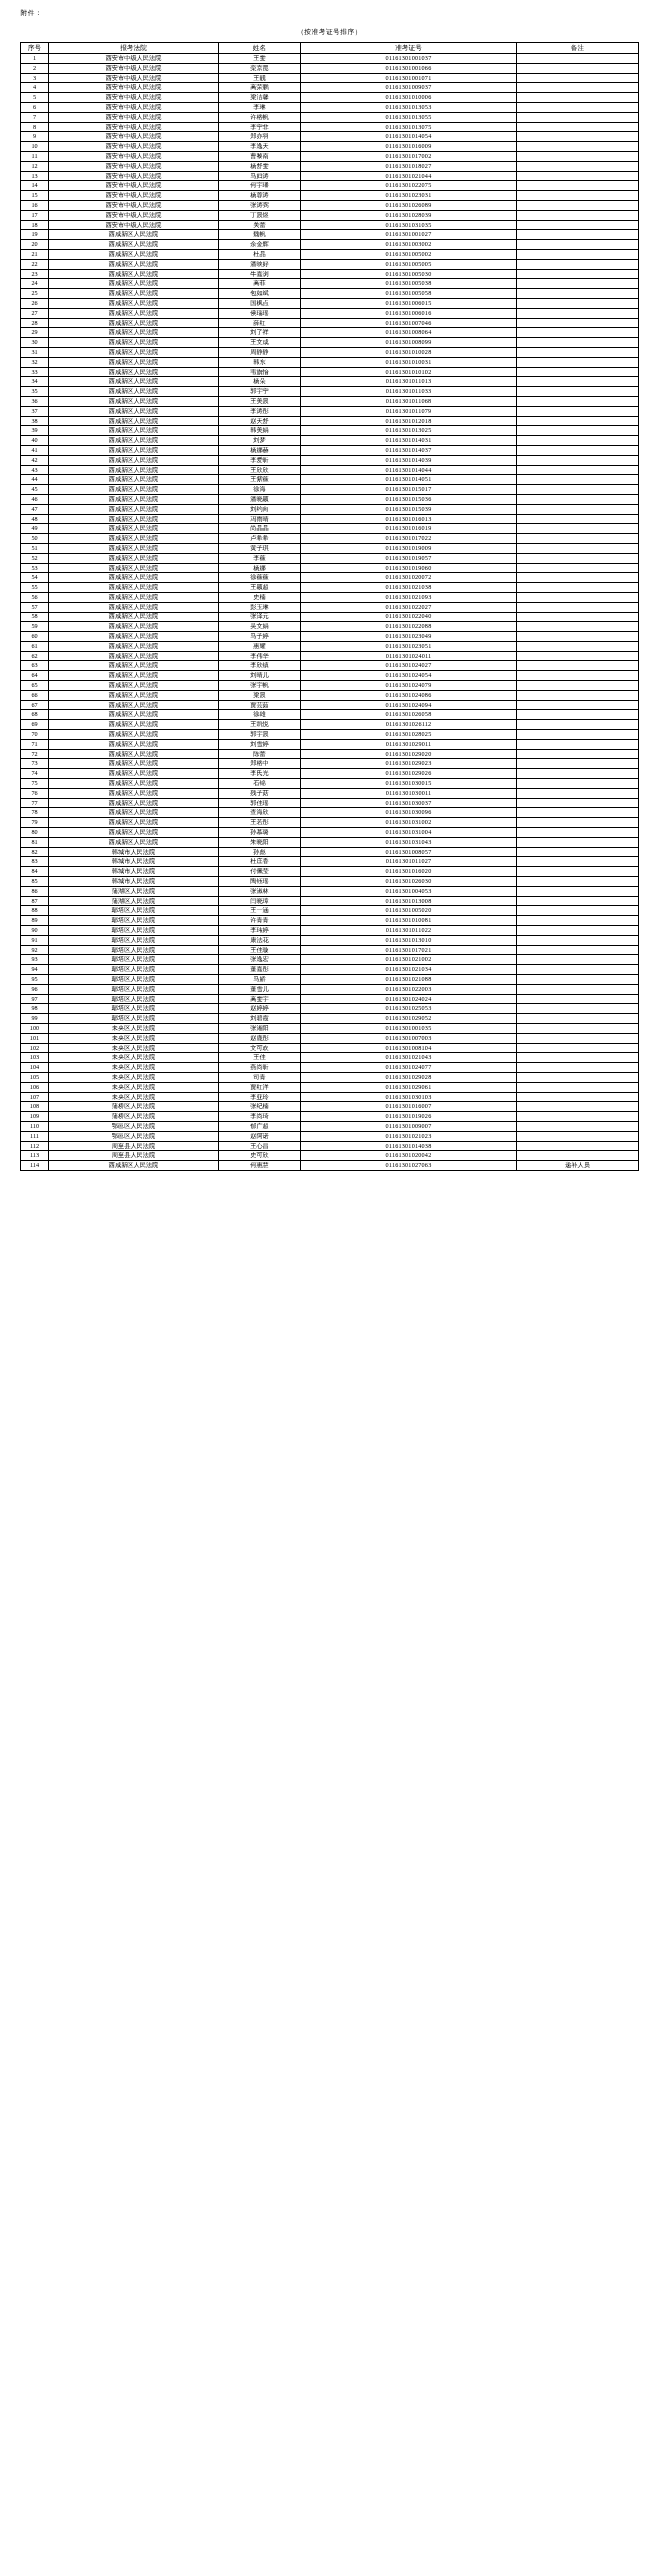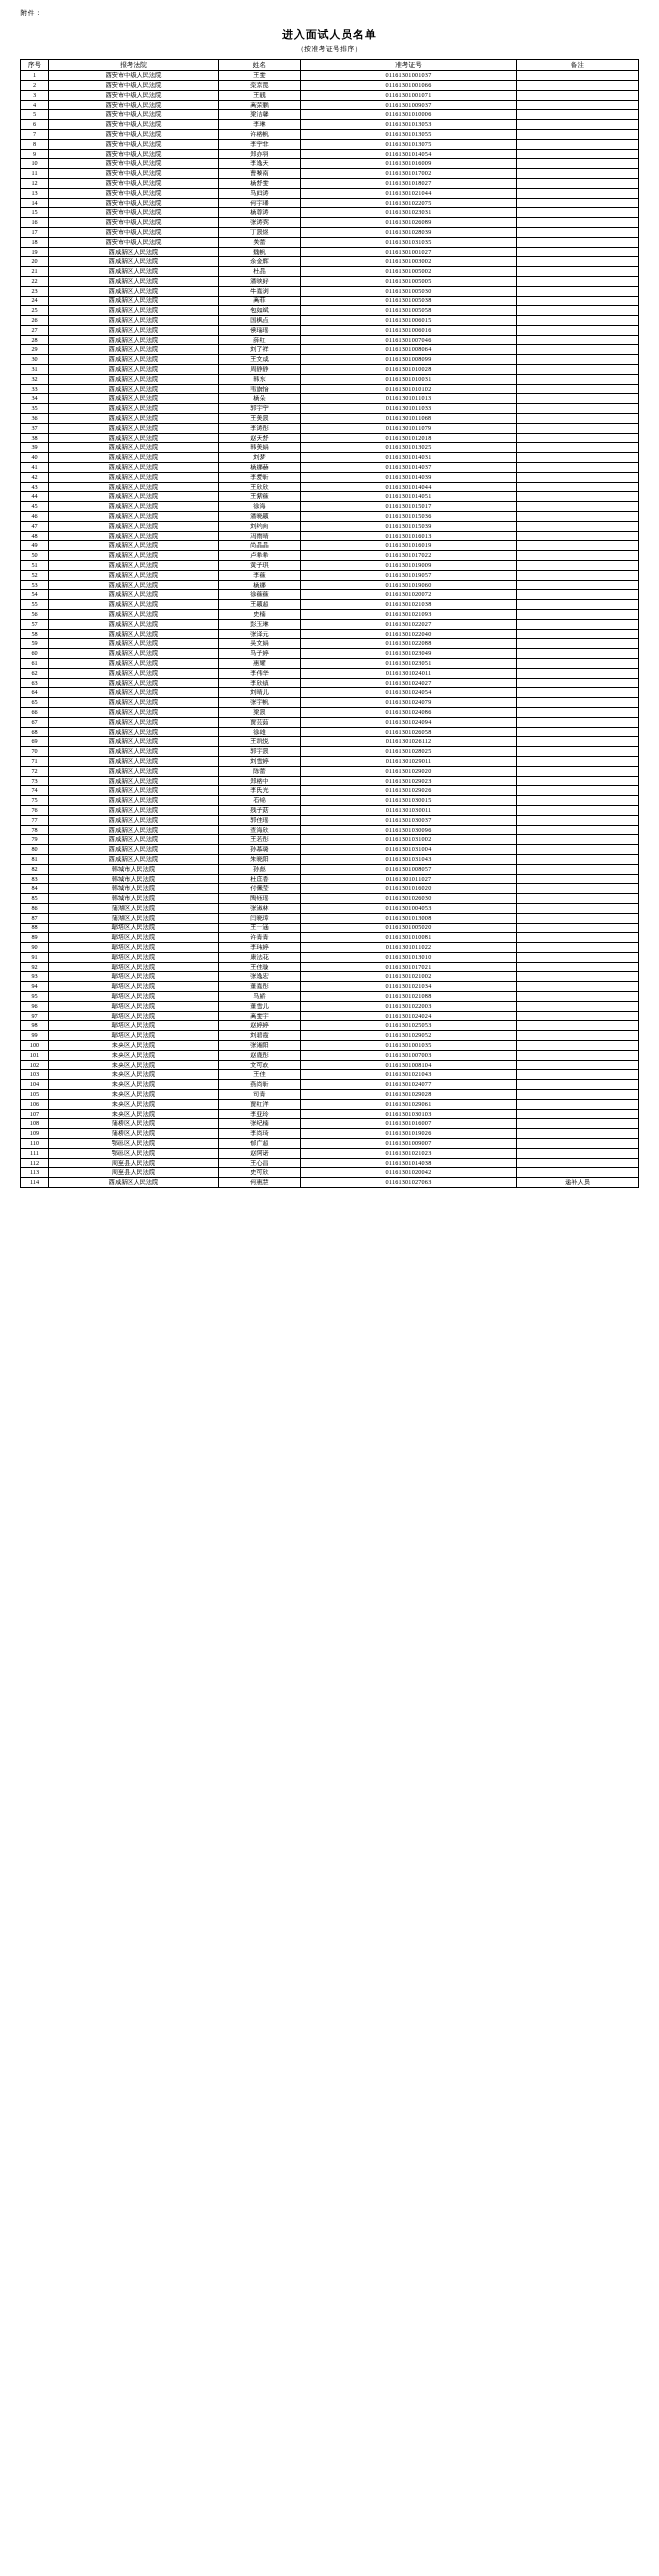--- a/index.html
+++ b/index.html
@@ -70,21 +70,20 @@
   td.seq { font-size: 6px; }
   td.admit { letter-spacing: 0.2px; }
 </style>
 </head>
 <body>
 
 <div class="page">
 
   <div class="attach-label">附件：</div>
 
-  <div class="doc-title">进入面试人员名单</div>
   <div class="doc-subtitle">（按准考证号排序）</div>
 
   <div class="table-wrap">
     <table class="roster">
       <colgroup>
         <col class="c-seq">
         <col class="c-court">
         <col class="c-name">
         <col class="c-admit">
         <col class="c-remark">

